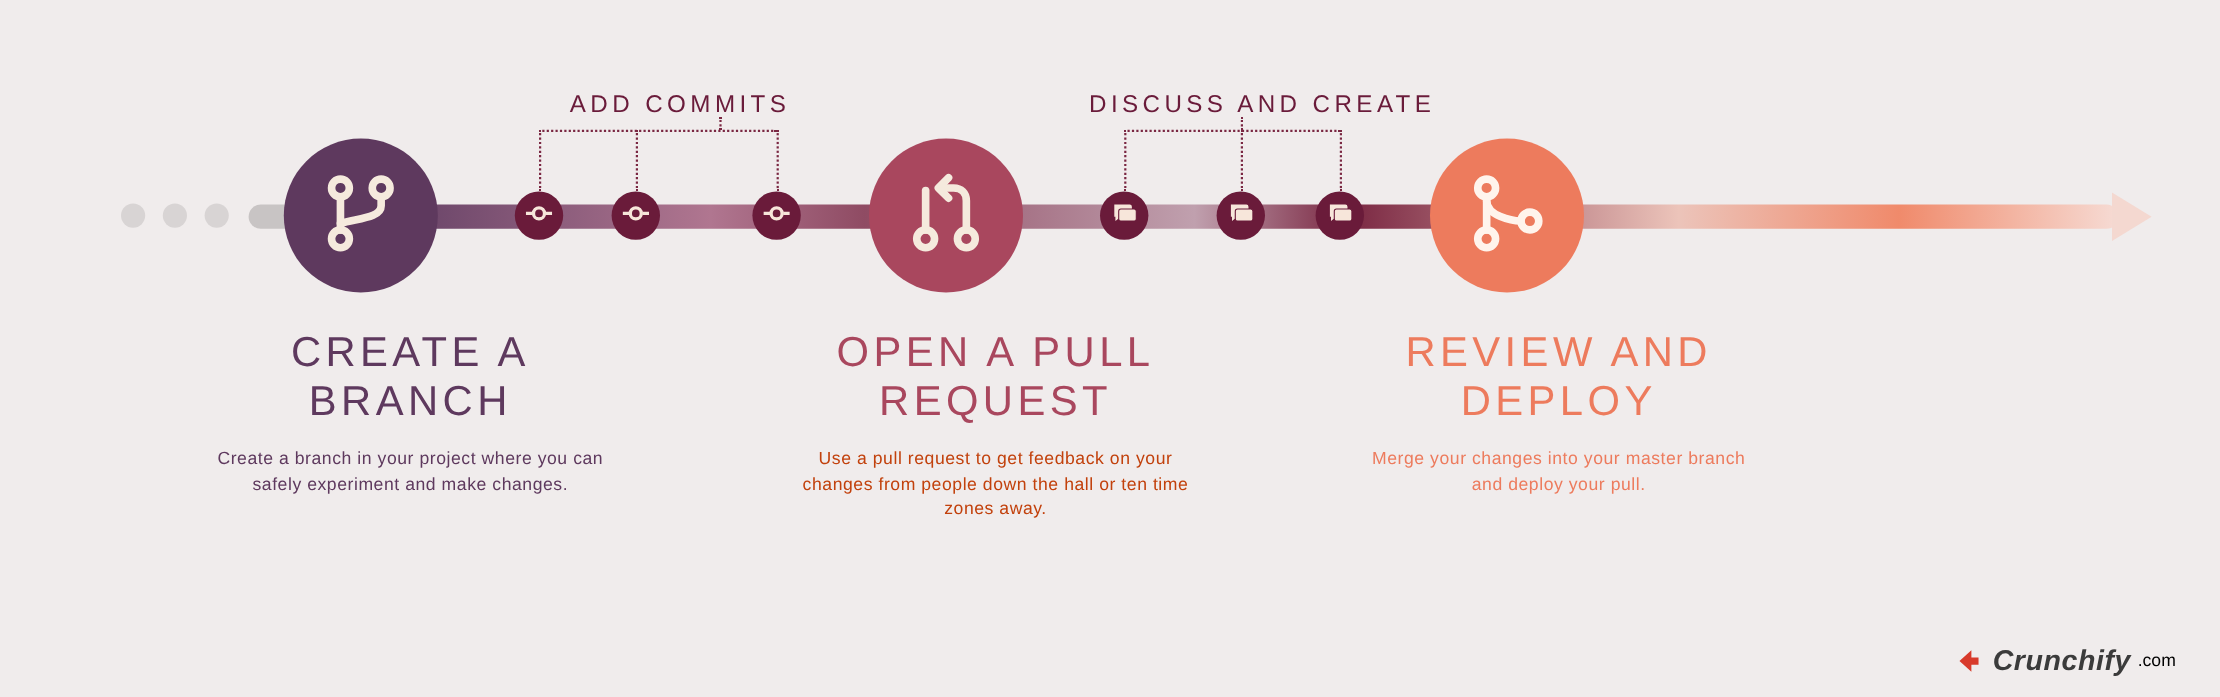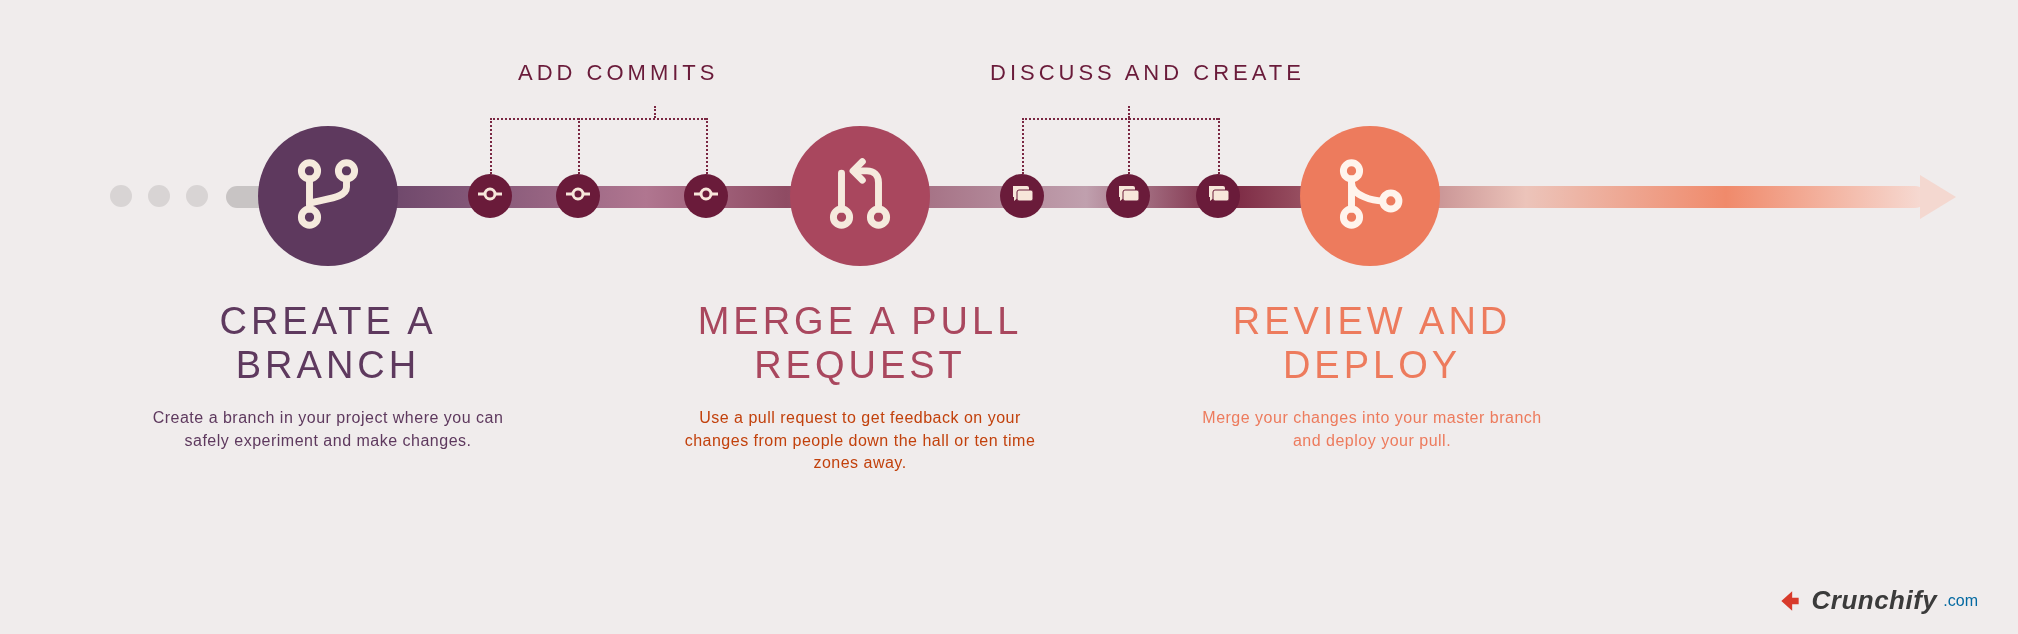--- a/index.html
+++ b/index.html
@@ -87,21 +87,21 @@
     align-items: center;
     justify-content: center;
   }
   .smallnode svg { width: 24px; height: 24px; fill: #f7e6da; }
   .commit-node { background: #6a1b3a; }
   .review-node { background: #6a1b3a; }
 
   
   .grouplabel {
     position: absolute;
-    top: 60px;
+    top: 82px;
     font-size: 22px;
     letter-spacing: 4px;
     font-weight: 500;
     color: #6a1b3a;
     text-align: center;
   }
 
   
   .connector {
     position: absolute;
@@ -113,20 +113,21 @@
     border-left: 2px dotted #7a2742;
     width: 0;
   }
 
   
   .step {
     position: absolute;
     top: 300px;
     width: 360px;
     text-align: center;
+    margin-left: 45px;
   }
   .step h2 {
     font-size: 38px;
     font-weight: 400;
     letter-spacing: 4px;
     line-height: 1.15;
     margin-bottom: 20px;
   }
   .step p {
     font-size: 16px;
@@ -158,21 +159,21 @@
   .watermark .brand {
     font-size: 26px;
     font-weight: 600;
     font-style: italic;
     letter-spacing: 0.5px;
   }
   .watermark .tld {
     font-size: 16px;
     font-weight: 400;
     font-style: normal;
-    color: #0369a1;
+    color: #000000;
     margin-left: -2px;
   }
 </style>
 </head>
 <body>
 
 <div class="canvas">
 
   <div class="lead-dot d1"></div>
   <div class="lead-dot d2"></div>
@@ -282,21 +283,21 @@
         <path d="M16 22 C16 34 36 38 43 38"></path>
       </svg>
     </span>
   </div>
 
   <div class="step step-branch">
     <h2>CREATE A BRANCH</h2>
     <p>Create a branch in your project where you can safely experiment and make changes.</p>
   </div>
   <div class="step step-pr">
-    <h2>MERGE A PULL REQUEST</h2>
+    <h2>OPEN A PULL REQUEST</h2>
     <p>Use a pull request to get feedback on your changes from people down the hall or ten time zones away.</p>
   </div>
   <div class="step step-merge">
     <h2>REVIEW AND DEPLOY</h2>
     <p>Merge your changes into your master branch and deploy your pull.</p>
   </div>
 
   <div class="watermark">
     <span class="logo">
       <svg viewBox="0 0 24 24">

